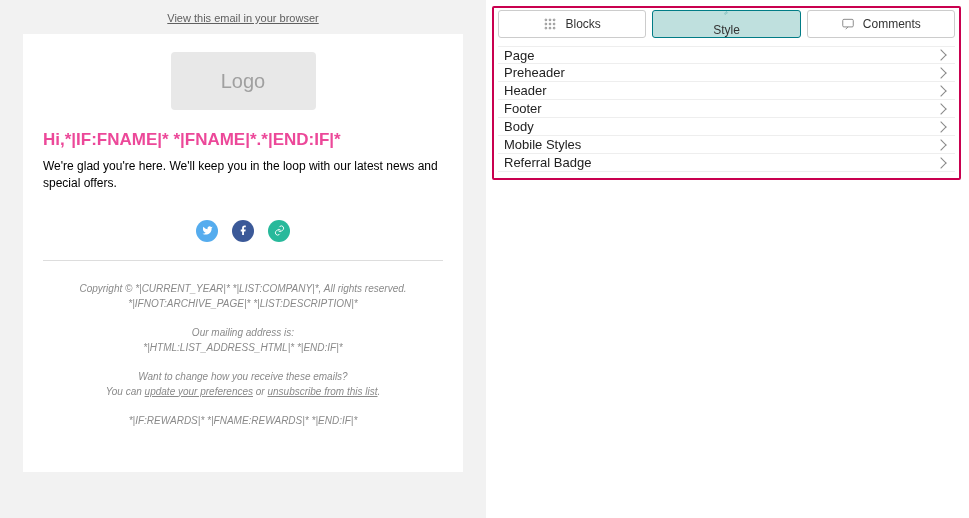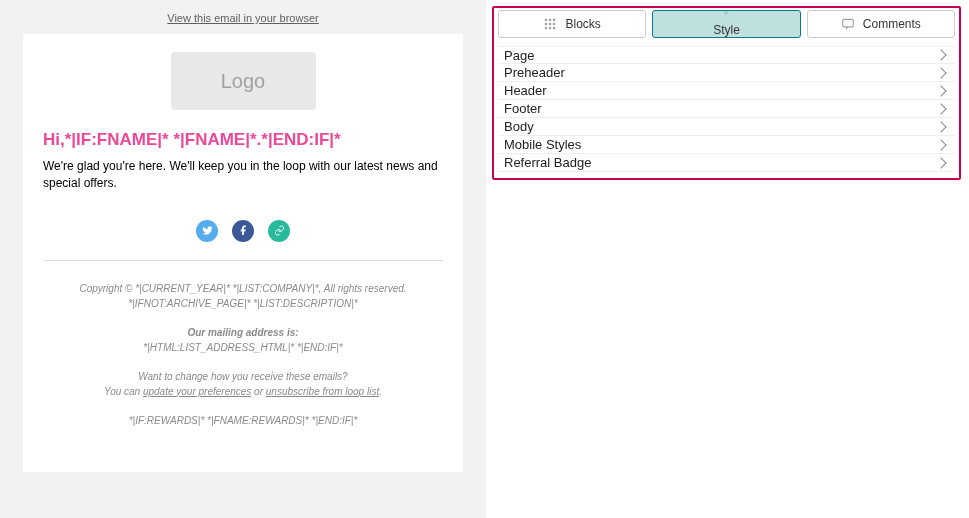--- a/index.html
+++ b/index.html
@@ -81,21 +81,21 @@
     margin: 0 0 20px;
   }
   .footer-text {
     text-align: center;
     font-size: 10px;
     color: #8a8a8a;
     font-style: italic;
     line-height: 1.5;
   }
   .footer-text .block { margin-bottom: 14px; }
-  .footer-text .heading { font-weight: 700; }
+  .footer-text .heading { font-weight: 400; }
   .footer-text a { color: #8a8a8a; text-decoration: underline; }
   .footer-text .nostyle { font-style: italic; }
 
   .right-pane {
     flex: 1;
     padding: 6px 8px 6px 6px;
     background: #fff;
   }
   .side-panel {
     border: 2px solid #c9004f;
@@ -184,21 +184,21 @@
         <div>Copyright © *|CURRENT_YEAR|* *|LIST:COMPANY|*, All rights reserved.</div>
         <div>*|IFNOT:ARCHIVE_PAGE|* *|LIST:DESCRIPTION|*</div>
       </div>
       <div class="block">
         <div class="heading">Our mailing address is:</div>
         <div>*|HTML:LIST_ADDRESS_HTML|* *|END:IF|*</div>
       </div>
       <div class="block">
         <div>Want to change how you receive these emails?</div>
         <div class="nostyle">
-          <span>You can </span><a href="#">update your preferences</a><span> or </span><a href="#">unsubscribe from loop list</a><span>.</span>
+          <span>You can </span><a href="#">update your preferences</a><span> or </span><a href="#">unsubscribe from this list</a><span>.</span>
         </div>
       </div>
       <div class="block">
         <div>*|IF:REWARDS|* *|FNAME:REWARDS|* *|END:IF|*</div>
       </div>
     </div>
   </div>
 </div>
 
 <div class="right-pane">

